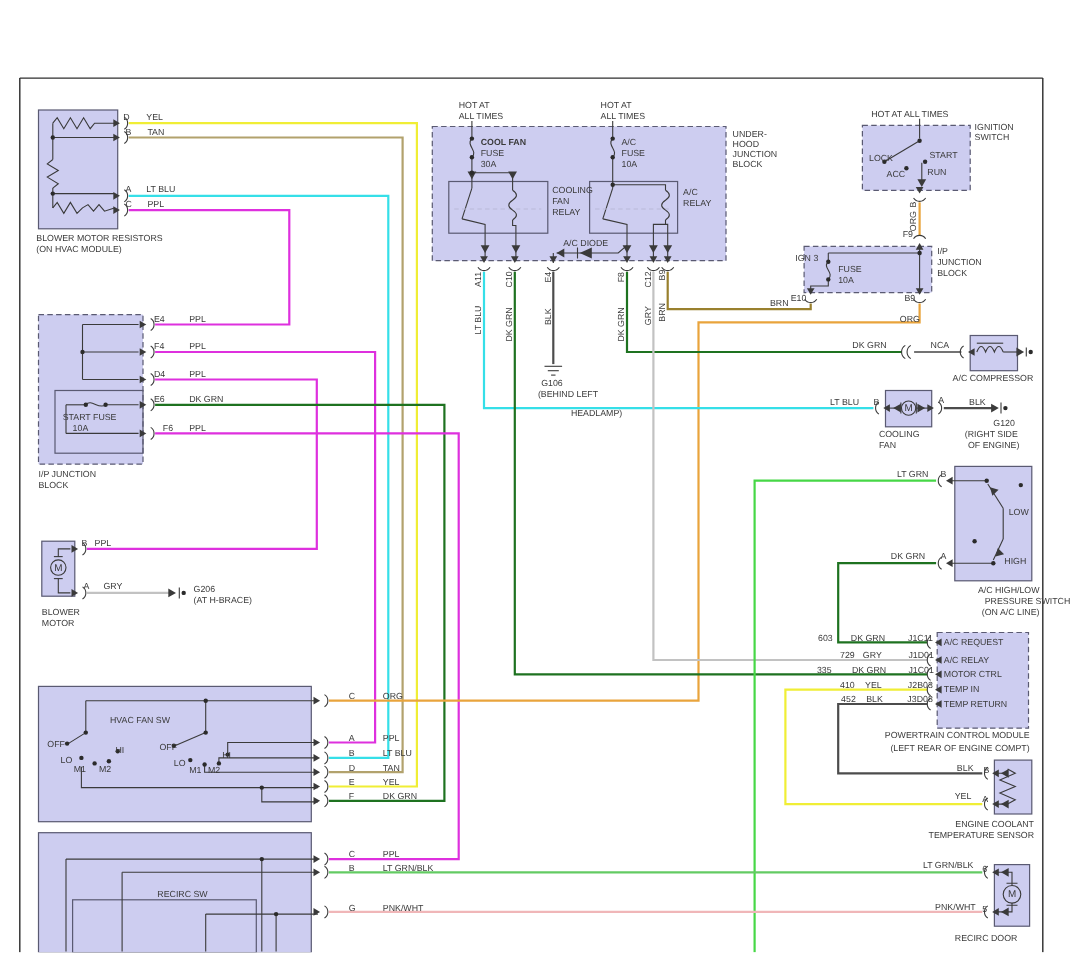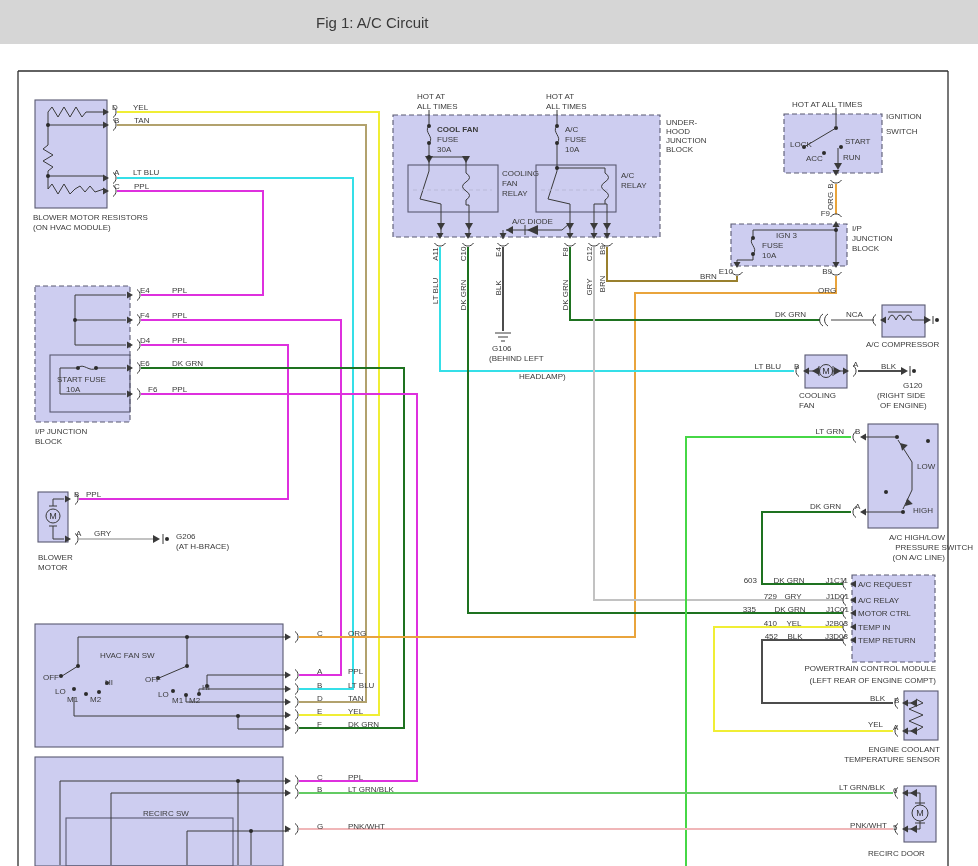--- a/index.html
+++ b/index.html
@@ -13,23 +13,20 @@
   .lb{position:absolute;font-size:8px;line-height:9px;color:#3a3a3a;white-space:nowrap;
       transform:translateY(-50%);}
   .lb.r{transform:translate(-100%,-50%);}
   .lb.c{transform:translate(-50%,-50%);}
   .lb.rot{transform:translate(-50%,-50%) rotate(-90deg);}
 </style>
 </head>
 <body>
 
 <div class="stage">
-  <div class="titlebar">
-    <div class="title">Fig 1: A/C Circuit</div>
-  </div>
   <svg class="layer" width="978" height="866" viewBox="0 0 978 866">
       <rect x="35" y="100" width="72" height="108" fill="#cdcdf0" stroke="#5a5a72" stroke-width="1.1" stroke-dasharray="none"></rect>
       <rect x="35" y="286" width="95" height="136" fill="#cdcdf0" stroke="#5a5a72" stroke-width="1.1" stroke-dasharray="5,3"></rect>
       <rect x="50" y="355" width="80" height="57" fill="none" stroke="#5a5a72" stroke-width="1.1" stroke-dasharray="none"></rect>
       <rect x="38" y="492" width="30" height="50" fill="#cdcdf0" stroke="#5a5a72" stroke-width="1.1" stroke-dasharray="none"></rect>
       <rect x="35" y="624" width="248" height="123" fill="#cdcdf0" stroke="#5a5a72" stroke-width="1.1" stroke-dasharray="none"></rect>
       <rect x="35" y="757" width="248" height="109" fill="#cdcdf0" stroke="#5a5a72" stroke-width="1.1" stroke-dasharray="none"></rect>
       <rect x="66" y="818" width="167" height="48" fill="none" stroke="#5a5a72" stroke-width="1.1" stroke-dasharray="none"></rect>
       <rect x="393" y="115" width="267" height="122" fill="#cdcdf0" stroke="#5a5a72" stroke-width="1.1" stroke-dasharray="5,3"></rect>
       <rect x="408" y="165" width="90" height="47" fill="none" stroke="#5a5a72" stroke-width="1.1" stroke-dasharray="none"></rect>
@@ -420,32 +417,32 @@
       <div class="lb rot" style="left: 498px; top: 288px;">BLK</div>
       <div class="lb rot" style="left: 565px; top: 295px;">DK GRN</div>
       <div class="lb rot" style="left: 589px; top: 287px;">GRY</div>
       <div class="lb rot" style="left: 602px; top: 284px;">BRN</div>
       <div class="lb" style="left: 700px; top: 276px;">BRN</div>
       <div class="lb" style="left: 492px; top: 348px;">G106</div>
       <div class="lb" style="left: 489px; top: 358px;">(BEHIND LEFT</div>
       <div class="lb" style="left: 489px; top: 376px; margin-left: 30px;">HEADLAMP)</div>
       <div class="lb" style="left: 792px; top: 104px;">HOT AT ALL TIMES</div>
       <div class="lb" style="left: 886px; top: 116px;">IGNITION</div>
-      <div class="lb" style="left: 886px; top: 131px;">SWITCH</div>
+      <div class="lb" style="left: 886px; top: 125px;">SWITCH</div>
       <div class="lb" style="left: 790px; top: 144px;">LOCK</div>
       <div class="lb" style="left: 845px; top: 141px;">START</div>
       <div class="lb" style="left: 806px; top: 158px;">ACC</div>
       <div class="lb" style="left: 843px; top: 157px;">RUN</div>
       <div class="lb rot" style="left: 830px; top: 186px;">B</div>
       <div class="lb rot" style="left: 830px; top: 201px;">ORG</div>
       <div class="lb r" style="left: 830px; top: 213px;">F9</div>
       <div class="lb" style="left: 852px; top: 228px;">I/P</div>
       <div class="lb" style="left: 852px; top: 238px;">JUNCTION</div>
       <div class="lb" style="left: 852px; top: 248px;">BLOCK</div>
-      <div class="lb" style="left: 776px; top: 235px;">IGN 3</div>
+      <div class="lb" style="left: 723px; top: 235px;">IGN 3</div>
       <div class="lb" style="left: 762px; top: 245px;">FUSE</div>
       <div class="lb" style="left: 762px; top: 255px;">10A</div>
       <div class="lb r" style="left: 733px; top: 271px;">E10</div>
       <div class="lb r" style="left: 832px; top: 271px;">B9</div>
       <div class="lb" style="left: 818px; top: 290px;">ORG</div>
       <div class="lb r" style="left: 806px; top: 314px;">DK GRN</div>
       <div class="lb" style="left: 846px; top: 314px;">NCA</div>
       <div class="lb" style="left: 866px; top: 344px; text-align: center;">A/C COMPRESSOR</div>
       <div class="lb r" style="left: 781px; top: 366px;">LT BLU</div>
       <div class="lb" style="left: 794px; top: 366px;">B</div>

